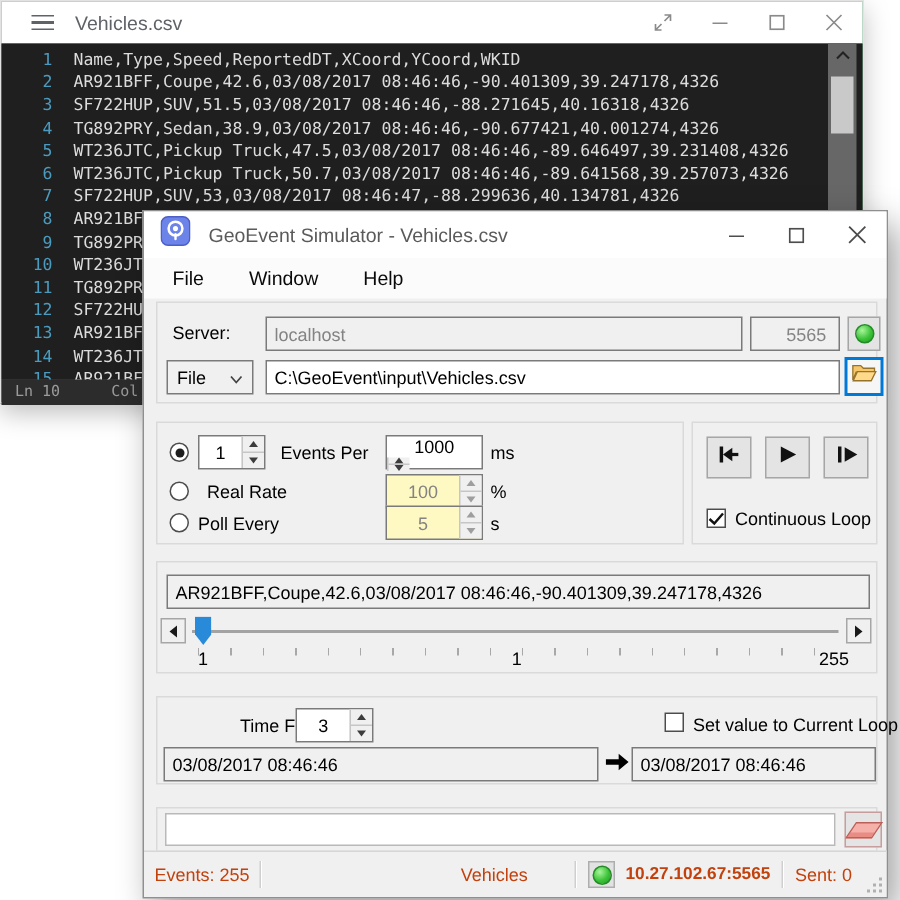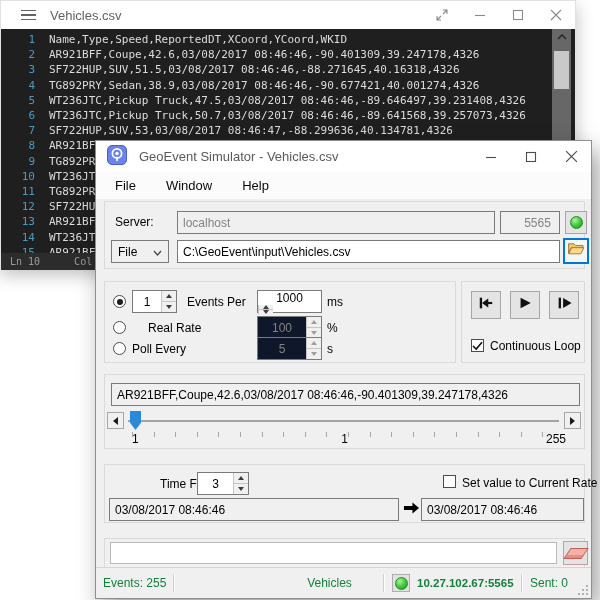--- a/index.html
+++ b/index.html
@@ -51,21 +51,21 @@
   .tb.dis{background:#f0f0f0;color:#838383;}
   .tb.center{text-align:center;padding-left:20px;}
 
   .spin{position:absolute;height:23px;border:1px solid #7a7a7a;background:#fff;display:flex;box-sizing:border-box;}
   .spin .val{flex:1;font-size:12px;display:flex;align-items:center;justify-content:center;color:#000;}
   .spin .arrows{width:14px;border-left:1px solid #c6c6c6;display:flex;flex-direction:column;background:#f0f0f0;}
   .spin .arrows .half{flex:1;display:flex;align-items:center;justify-content:center;}
   .spin .arrows .half + .half{border-top:1px solid #c6c6c6;}
   .t-up{width:0;height:0;border-left:3px solid transparent;border-right:3px solid transparent;border-bottom:4px solid #3c3c3c;}
   .t-dn{width:0;height:0;border-left:3px solid transparent;border-right:3px solid transparent;border-top:4px solid #3c3c3c;}
-  .spin.dis{background:#0f172a;}
+  .spin.dis{background:#fef9c3;}
   .spin.dis .val{color:#838383;}
   .spin.dis .t-up{border-bottom-color:#9e9e9e;}
   .spin.dis .t-dn{border-top-color:#9e9e9e;}
 
   .radio{position:absolute;width:13px;height:13px;border:1px solid #4c4c4c;border-radius:50%;background:#fff;box-sizing:border-box;}
   .radio.sel::after{content:"";position:absolute;left:2.5px;top:2.5px;width:6px;height:6px;border-radius:50%;background:#1d1d1d;}
   .cb{position:absolute;width:13px;height:13px;border:1px solid #4c4c4c;background:#fff;box-sizing:border-box;
       display:flex;align-items:center;justify-content:center;}
 
   .btn{position:absolute;background:#e4e4e4;border:1px solid #a6a6a6;box-sizing:border-box;
@@ -87,21 +87,21 @@
   .ticks{position:absolute;height:5px;
          background:repeating-linear-gradient(to right,#a8a8a8 0 1px,transparent 1px 21.6px);}
   .slabel{position:absolute;font-size:12px;color:#000;}
 
   .progressbar{position:absolute;height:22px;background:#fff;border:1px solid #b9b9b9;box-sizing:border-box;}
   .eraser{width:16px;height:9px;background:#f6b0aa;border:1px solid #bb6058;transform:skewX(-34deg);
           box-shadow:inset 0 -3px 0 #e88c84;}
 
   .s-status{position:absolute;left:0;right:0;bottom:0;height:30px;background:#f0f0f0;border-top:1px solid #d6d6d6;font-size:12px;}
   .s-status .sep{position:absolute;top:6px;bottom:6px;width:1px;background:#cfcfcf;border-right:1px solid #fff;}
-  .s-cell{position:absolute;top:0;bottom:0;display:flex;align-items:center;color:#15803d;}
+  .s-cell{position:absolute;top:0;bottom:0;display:flex;align-items:center;color:#c2410c;}
   .led-frame{width:18px;height:18px;background:#e2e2e2;border:1px solid #aeaeae;box-sizing:border-box;
              display:flex;align-items:center;justify-content:center;}
   .led{width:13px;height:13px;border-radius:50%;border:1px solid #268a28;box-sizing:border-box;
        background:radial-gradient(circle at 35% 30%,#a9f59b,#3cc339 55%,#1e9a25);}
   .grip{position:absolute;right:3px;bottom:3px;width:10px;height:10px;}
   .grip::after{content:"";position:absolute;right:0;bottom:0;width:2px;height:2px;background:#b0b0b0;
         box-shadow:-4px 0 #b0b0b0,-8px 0 #b0b0b0,0 -4px #b0b0b0,-4px -4px #b0b0b0,0 -8px #b0b0b0;}
 </style>
 </head>
 <body>
@@ -236,21 +236,21 @@
             <i class="t-up"></i>
           </span>
           <span class="half">
             <i class="t-dn"></i>
           </span>
       </span>
     </div>
     <span class="lbl" style="left:222px;top:13px;">ms</span>
 
     <span class="radio" style="left:8px;top:39px;"></span>
-    <span class="lbl" style="left:43px;top:39px;">Real Rate</span>
+    <span class="lbl" style="left:33px;top:39px;">Real Rate</span>
     <div class="spin dis" style="left:152px;top:34px;width:65px;">
       <span class="val">100</span>
       <span class="arrows">
         <span class="half">
             <i class="t-up"></i>
           </span>
           <span class="half">
             <i class="t-dn"></i>
           </span>
       </span>
@@ -329,21 +329,21 @@
       <span class="arrows">
         <span class="half">
             <i class="t-up"></i>
           </span>
           <span class="half">
             <i class="t-dn"></i>
           </span>
       </span>
     </div>
     <span class="cb" style="left:338px;top:10px;"></span>
-    <span class="lbl" style="left:357px;top:11px;">Set value to Current Rate</span>
+    <span class="lbl" style="left:357px;top:11px;">Set value to Current Loop</span>
     <input class="tb dis" style="left: 4px; top: 33px; width: 290px; color: rgb(0, 0, 0);" readonly="" value="03/08/2017 08:46:46">
     <span style="position:absolute;left:298px;top:36px;">
       <svg width="17" height="14" viewBox="0 0 18 14">
           <path d="M1 5h9V1.2L17 7l-7 5.8V9H1z" fill="#000"></path>
         </svg>
     </span>
     <input class="tb dis" style="left: 316px; top: 33px; width: 163px; color: rgb(0, 0, 0);" readonly="" value="03/08/2017 08:46:46">
   </div>
 
   <div class="grp" id="grp-progress">

